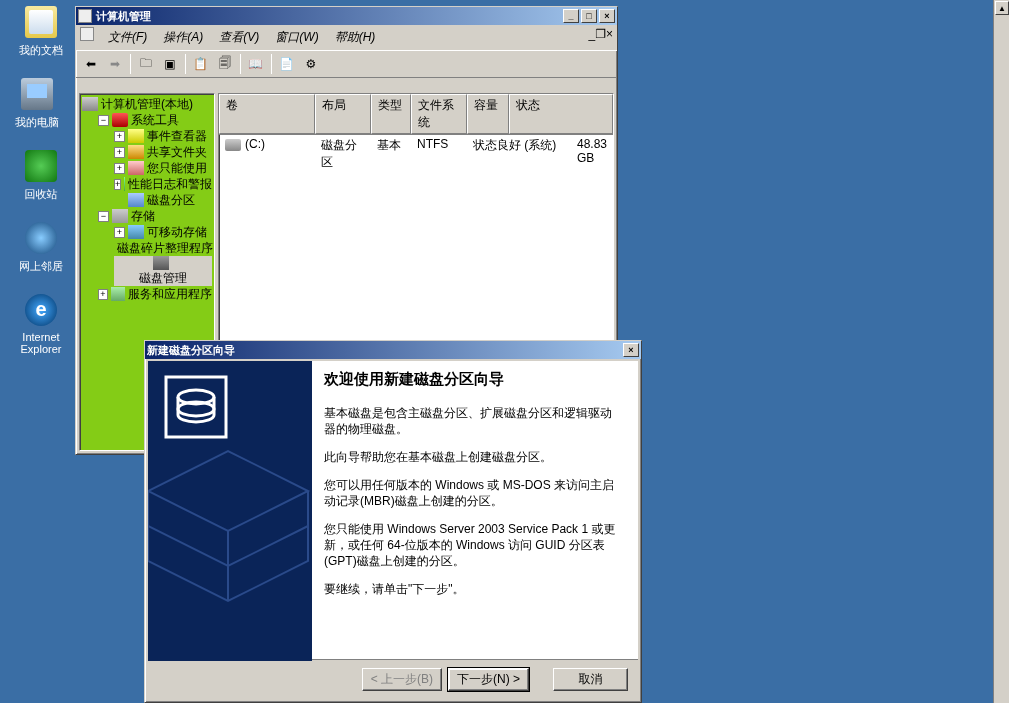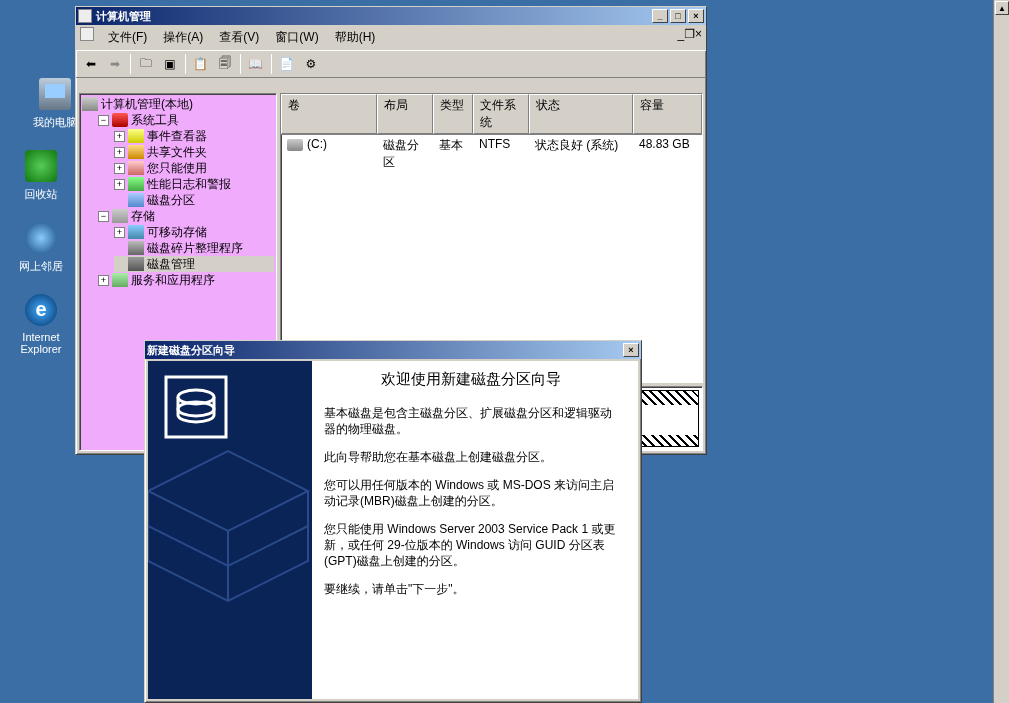--- a/index.html
+++ b/index.html
@@ -38,45 +38,45 @@
 }
 .titlebar {
   height: 18px; background: linear-gradient(to right, #0a246a, #a6caf0);
   color: #fff; display: flex; align-items: center; padding: 0 2px; font-size: 11px; font-weight: bold;
 }
 .titlebar .ticon { width: 14px; height: 14px; margin-right: 4px; background:#eee; border:1px solid #888; }
 .titlebar .spacer { flex: 1; }
 .titlebar .wbtn { width: 16px; height: 14px; margin-left: 2px; background:#d4d0c8; border:1px solid; border-color:#fff #404040 #404040 #fff; color:#000; font:bold 9px Arial; text-align:center; line-height:12px; }
 
 .menubar { display:flex; padding: 2px 4px; background:#d4d0c8; font-size:12px; }
-.menubar .mitem { padding: 2px 8px; }
+.menubar .mitem { padding: 2px 8px; font-style: italic; }
 
 .toolbar { display:flex; align-items:center; padding:2px 4px; border-top:1px solid #fff; border-bottom:1px solid #808080; gap:2px; }
 .toolbar .tbtn { width:22px; height:22px; display:flex; align-items:center; justify-content:center; border:1px solid transparent; }
 .toolbar .sep { width:1px; height:20px; background:#808080; margin:0 2px; border-right:1px solid #fff; }
 
 .mmc-body { position:absolute; top:86px; left:3px; right:3px; bottom:3px; display:flex; gap:3px; }
-.tree-pane { width:198px; background:#f0abfc; border:1px solid; border-color:#808080 #fff #fff #808080; box-shadow: inset 1px 1px #404040; overflow:hidden; font-size:12px; padding:2px; }
+.tree-pane { width:198px; background:#84cc16; border:1px solid; border-color:#808080 #fff #fff #808080; box-shadow: inset 1px 1px #404040; overflow:hidden; font-size:12px; padding:2px; }
 .tree-node { white-space: nowrap; line-height:16px; display:flex; align-items:center; }
 .tree-node .tw { width:11px; height:11px; border:1px solid #808080; display:inline-flex; align-items:center; justify-content:center; font-size:9px; margin-right:3px; background:#fff; }
 .tree-node .nico { width:16px; height:14px; margin-right:3px; display:inline-block; }
 .tree-children { padding-left: 16px; }
 .nico.mgmt { background:linear-gradient(#ccc,#888); }
 .nico.tools { background:linear-gradient(#f55,#a00); border-radius:2px;}
 .nico.event { background:linear-gradient(#ff8,#cc0);}
 .nico.share { background:linear-gradient(#fd8,#c80);}
 .nico.users { background:linear-gradient(#fcc,#c66);}
 .nico.perf { background:linear-gradient(#8f8,#4a4);}
 .nico.dev { background:linear-gradient(#acf,#58c);}
 .nico.stor { background:linear-gradient(#ccc,#999);}
 .nico.remov { background:linear-gradient(#8cf,#48a);}
 .nico.defrag { background:linear-gradient(#bbb,#666);}
 .nico.disk { background:linear-gradient(#999,#555);}
 .nico.svc { background:linear-gradient(#aea,#6a6);}
-.selected { background:#d4d0c8; }
+.selected { background:#d4d0c8;flex-direction:column; }
 
 .right-area { flex:1; display:flex; flex-direction:column; gap:3px; position:relative; }
 .list-pane { flex:1; background:#fff; border:1px solid; border-color:#808080 #fff #fff #808080; box-shadow: inset 1px 1px #404040; }
 .list-header { display:flex; background:#d4d0c8; border-bottom:1px solid #808080; }
 .list-header .col { padding:2px 6px; border:1px solid; border-color:#fff #808080 #808080 #fff; font-size:12px; }
 .list-row { display:flex; font-size:12px; }
 .list-row .cell { padding:2px 6px; }
 .vico { width:16px; height:12px; display:inline-block; background:linear-gradient(#ccc,#888); border-radius:2px; margin-right:4px; vertical-align:middle;}
 
 .disk-pane { height:65px; background:#fff; border:1px solid; border-color:#808080 #fff #fff #808080; box-shadow: inset 1px 1px #404040; display:flex; padding:3px; gap:3px; }
@@ -87,53 +87,57 @@
 .disk-part.u { flex:1; background:repeating-linear-gradient(45deg,#000 0,#000 2px,#fff 2px,#fff 6px); position:relative;}
 .disk-part.u .inner { position:absolute; left:0; top:14px; right:0; background:#fff; padding:2px 6px;}
 
 
 .wizard { position:absolute; left:144px; top:340px; width:498px; height:363px; }
 .wiz-body { position:absolute; top:20px; left:3px; right:3px; bottom:3px; background:#fff; display:flex; flex-direction:column; }
 .wiz-main { flex:1; display:flex; }
 .wiz-side { width:164px; background:#0a2458; position:relative; }
 .wiz-side svg { position:absolute; }
 .wiz-content { flex:1; padding:10px 20px 10px 12px; font-size:12px; line-height:16px; }
-.wiz-content h2 { font-size:15px; font-weight:normal; margin-bottom:18px; font-family:"SimSun";text-align:center; }
+.wiz-content h2 { font-size:15px; font-weight:bold; margin-bottom:18px; font-family:"SimSun"; }
 .wiz-content p { margin-bottom:12px; }
 .wiz-buttons { height:40px; border-top:1px solid #808080; background:#d4d0c8; display:flex; align-items:center; justify-content:flex-end; padding:0 10px; gap:6px;}
 .btn { min-width:75px; height:23px; background:#d4d0c8; border:1px solid; border-color:#fff #404040 #404040 #fff; box-shadow:inset -1px -1px #808080, inset 1px 1px #d4d0c8; font-size:12px; padding:0 8px; }
 .btn.disabled { color:#808080; }
 .btn.default { box-shadow: 0 0 0 1px #000, inset -1px -1px #808080, inset 1px 1px #fff; }
 </style>
 </head>
 <body>
 
 <div class="desktop">
   <div class="scrollbar-right">
     <div class="sbtn">▲</div>
   </div>
 
-  <div class="desktop-icon" style="left:20px; top:78px">
+  <div class="desktop-icon" style="left:6px; top:6px">
+    <div class="ico ico-folder"></div>
+    <span class="lbl">我的文档</span>
+  </div>
+  <div class="desktop-icon" style="left:2px; top:78px">
     <div class="ico ico-pc"></div>
     <span class="lbl">我的电脑</span>
   </div>
   <div class="desktop-icon" style="left:6px; top:150px">
     <div class="ico ico-recycle"></div>
     <span class="lbl">回收站</span>
   </div>
   <div class="desktop-icon" style="left:6px; top:294px">
     <div class="ico ico-ie"></div>
     <span class="lbl">Internet Explorer</span>
   </div>
   <div class="desktop-icon" style="left:6px; top:222px">
     <div class="ico ico-net"></div>
     <span class="lbl">网上邻居</span>
   </div>
 
-  <div class="window" style="left:75px; top:6px; width:632px; height:449px">
+  <div class="window" style="left:75px; top:6px; width:543px; height:449px">
     <div class="titlebar">
       <div class="ticon"></div>
       <span>计算机管理</span>
       <div class="spacer"></div>
       <div class="wbtn">_</div>
       <div class="wbtn">□</div>
       <div class="wbtn">×</div>
     </div>
     <div class="menubar">
       <div style="width:14px;height:14px;background:#eee;border:1px solid #888;margin-right:6px"></div>
@@ -232,22 +236,22 @@
         </div>
       </div>
 
       <div class="right-area">
         <div class="list-pane">
           <div class="list-header">
             <div class="col" style="width:96px"><span>卷</span></div>
             <div class="col" style="width:56px"><span>布局</span></div>
             <div class="col" style="width:40px"><span>类型</span></div>
             <div class="col" style="width:56px"><span>文件系统</span></div>
+            <div class="col" style="flex:1"><span>容量</span></div>
             <div class="col" style="width:104px"><span>状态</span></div>
-            <div class="col" style="flex:1"><span>容量</span></div>
           </div>
           <div class="list-row">
             <div class="cell" style="width:96px"><span class="vico"></span><span>(C:)</span></div>
             <div class="cell" style="width:56px">磁盘分区</div>
             <div class="cell" style="width:40px">基本</div>
             <div class="cell" style="width:56px">NTFS</div>
             <div class="cell" style="width:104px">状态良好 (系统)</div>
             <div class="cell" style="flex:1">48.83 GB</div>
           </div>
         </div>
@@ -301,20 +305,26 @@
               <path d="M80 170 L80 240"></path>
               <path d="M0 165 L80 205 L160 165"></path>
             </g>
           </svg>
         </div>
         <div class="wiz-content">
           <h2>欢迎使用新建磁盘分区向导</h2>
           <p>基本磁盘是包含主磁盘分区、扩展磁盘分区和逻辑驱动器的物理磁盘。</p>
           <p>此向导帮助您在基本磁盘上创建磁盘分区。</p>
           <p>您可以用任何版本的 Windows 或 MS-DOS 来访问主启动记录(MBR)磁盘上创建的分区。</p>
-          <p>您只能使用 Windows Server 2003 Service Pack 1 或更新，或任何 29-位版本的 Windows 访问 GUID 分区表(GPT)磁盘上创建的分区。</p>
+          <p>您只能使用 Windows Server 2003 Service Pack 1 或更新，或任何 64-位版本的 Windows 访问 GUID 分区表(GPT)磁盘上创建的分区。</p>
           <p>要继续，请单击"下一步"。</p>
         </div>
       </div>
+      <div class="wiz-buttons">
+        <button class="btn disabled">&lt; 上一步(B)</button>
+        <button class="btn default">下一步(N) &gt;</button>
+        <span style="width:12px"></span>
+        <button class="btn">取消</button>
+      </div>
     </div>
   </div>
 
 </div>
 
 </body></html>

